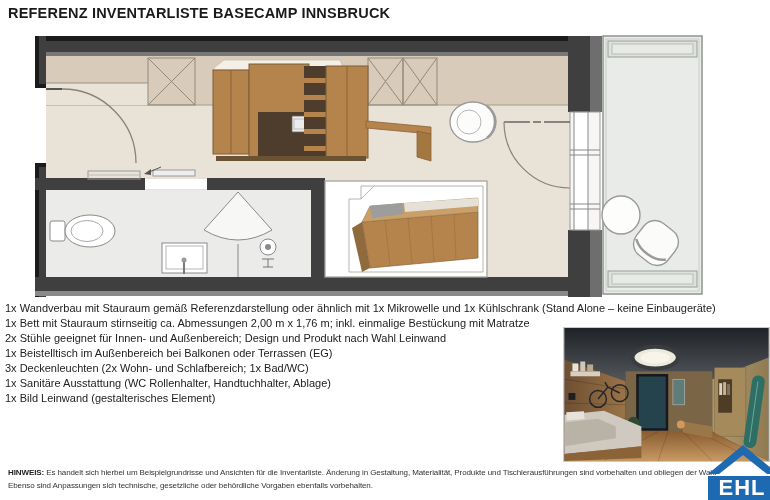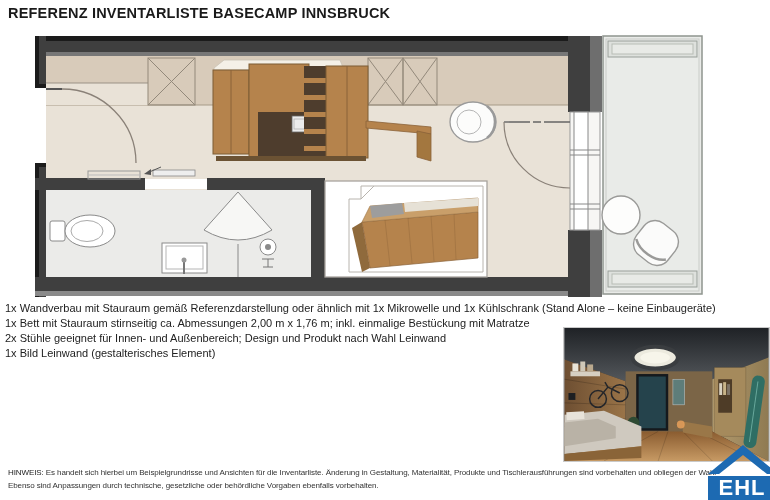--- a/index.html
+++ b/index.html
@@ -17,21 +17,21 @@
   .page{position:absolute;left:0;top:0;width:770px;height:500px;background:#fff;overflow:hidden;}
   .title{
     position:absolute;left:8px;top:5px;
     font-size:14.5px;font-weight:bold;color:var(--text_dark);letter-spacing:.2px;white-space:nowrap;text-align:center;
   }
   .plan{position:absolute;left:35px;top:33px;width:668px;height:264px;}
   .inv-list{position:absolute;left:5px;top:301px;width:560px;}
   .inv-item{font-size:11px;color:#222;line-height:15px;white-space:nowrap;}
   .disclaimer{position:absolute;left:8px;top:466px;width:762px;overflow:hidden;}
   .disc-line{font-size:8px;letter-spacing:-.1px;color:#333;line-height:13px;white-space:nowrap;overflow:hidden;}
-  .disc-label{font-weight:normal;color:#222;}
+  .disc-label{font-weight:bold;color:#222;}
   .photo{position:absolute;left:563px;top:327px;width:207px;height:135px;border:1px solid #c9c9c9;z-index:2;}
   .logo{position:absolute;right:0;bottom:0;width:64px;height:57px;z-index:3;}
   
   .f-wall{fill:var(--wall_dark);} .f-wall-light{fill:var(--wall_light);} .f-black{fill:var(--wall_black);}
   .f-floor{fill:var(--floor_main);} .f-strip{fill:var(--closet_strip);} .f-bath{fill:var(--bath_floor);}
   .f-balcony{fill:var(--balcony_floor);} .f-wood{fill:var(--wood);}
   .f-wood-deep{fill:var(--wood_deep);} .f-logo{fill:var(--logo_blue);}
   .logo-text{font-family:"Liberation Sans",sans-serif;font-weight:bold;font-size:22px;fill:#ffffff;letter-spacing:1px;}
 </style>
 </head>
@@ -204,20 +204,23 @@
         <rect x="636" y="223" width="40" height="40" rx="14" fill="#fbfbfa" stroke="#9a9a98" stroke-width="1.4"></rect>
         <path d="M 638,252 A 22 14 0 0 0 674,250" fill="none" stroke="#9a9a98" stroke-width="2.5"></path>
       </g>
     </g>
   </svg>
 
   <div class="inv-list">
     <div class="inv-item">1x Wandverbau mit Stauraum gemäß Referenzdarstellung oder ähnlich mit 1x Mikrowelle und 1x Kühlschrank (Stand Alone – keine Einbaugeräte)</div>
     <div class="inv-item">1x Bett mit Stauraum stirnseitig ca. Abmessungen 2,00 m x 1,76 m; inkl. einmalige Bestückung mit Matratze</div>
     <div class="inv-item">2x Stühle geeignet für Innen- und Außenbereich; Design und Produkt nach Wahl Leinwand</div>
+    <div class="inv-item">1x Beistelltisch im Außenbereich bei Balkonen oder Terrassen (EG)</div>
+    <div class="inv-item">3x Deckenleuchten (2x Wohn- und Schlafbereich; 1x Bad/WC)</div>
+    <div class="inv-item">1x Sanitäre Ausstattung (WC Rollenhalter, Handtuchhalter, Ablage)</div>
     <div class="inv-item">1x Bild Leinwand (gestalterisches Element)</div>
   </div>
 
   <svg class="photo" viewBox="0 0 207 135">
     <defs>
       <linearGradient id="ceil" x1="0" y1="0" x2="0" y2="1">
         <stop offset="0" stop-color="#1f2226"></stop>
           <stop offset="1" stop-color="#53575b"></stop>
       </linearGradient>
       <linearGradient id="lw" x1="0" y1="0" x2="1" y2="0">
@@ -274,21 +277,21 @@
       <rect x="6" y="44" width="30" height="5" fill="#d6cfc2"></rect>
       <rect x="8" y="36" width="6" height="8" fill="#e8e4d8"></rect>
         <rect x="16" y="34" width="5" height="10" fill="#cfc8b8"></rect>
         <rect x="23" y="37" width="6" height="7" fill="#baa98e"></rect>
     </g>
     <rect x="4" y="66" width="7" height="7" fill="#1d1f22"></rect>
   </svg>
 
   <div class="disclaimer">
     <div class="disc-line"><span class="disc-label">HINWEIS:</span><span> Es handelt sich hierbei um Beispielgrundrisse und Ansichten für die Inventarliste. Änderung in Gestaltung, Materialität, Produkte und Tischlerausführungen sind vorbehalten und obliegen der Wahl</span></div>
-    <div class="disc-line">Ebenso sind Anpassungen durch technische, gesetzliche oder behördliche Vorgaben ebenfalls vorbehalten.</div>
+    <div class="disc-line">Ebenso sind Anpassungen sich technische, gesetzliche oder behördliche Vorgaben ebenfalls vorbehalten.</div>
   </div>
 
   <svg class="logo" viewBox="0 0 64 57">
     <polygon points="2,31 37,2 72,31 61,31 37,12 13,31" class="f-logo"></polygon>
     <rect x="2" y="33" width="70" height="24" class="f-logo"></rect>
     <text x="36" y="52" text-anchor="middle" class="logo-text">EHL</text>
   </svg>
 
 </div>
 

